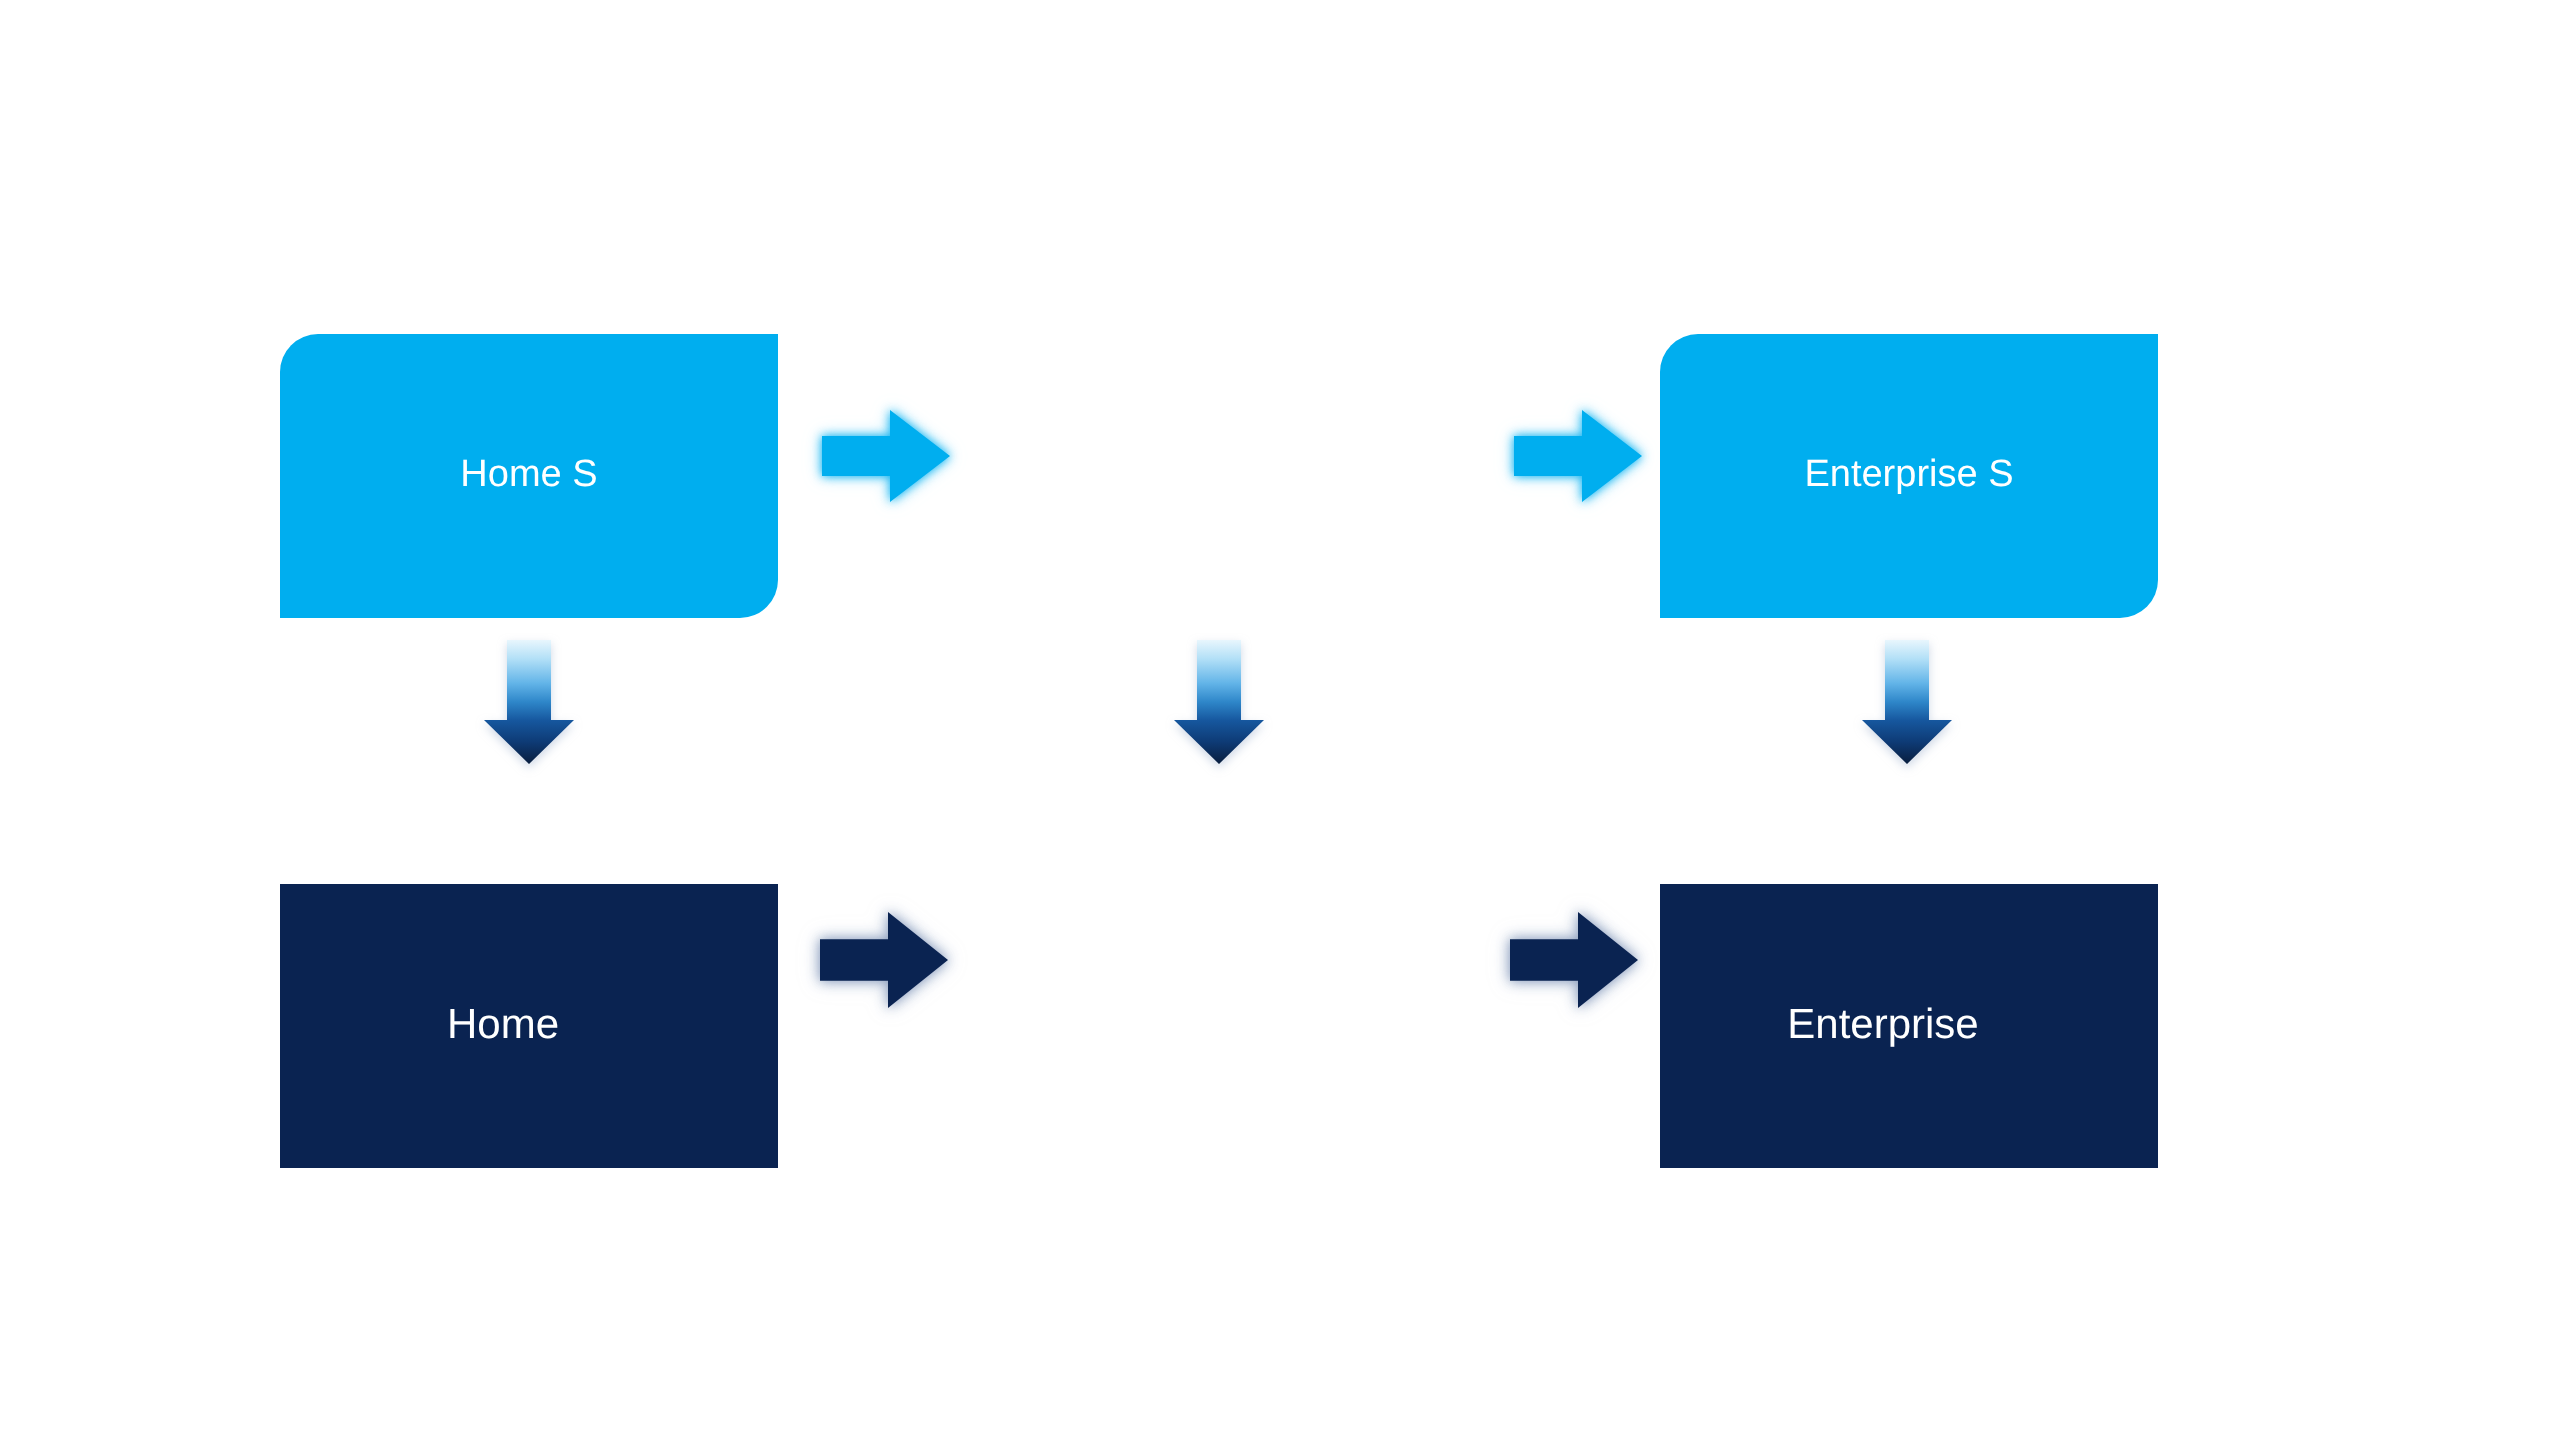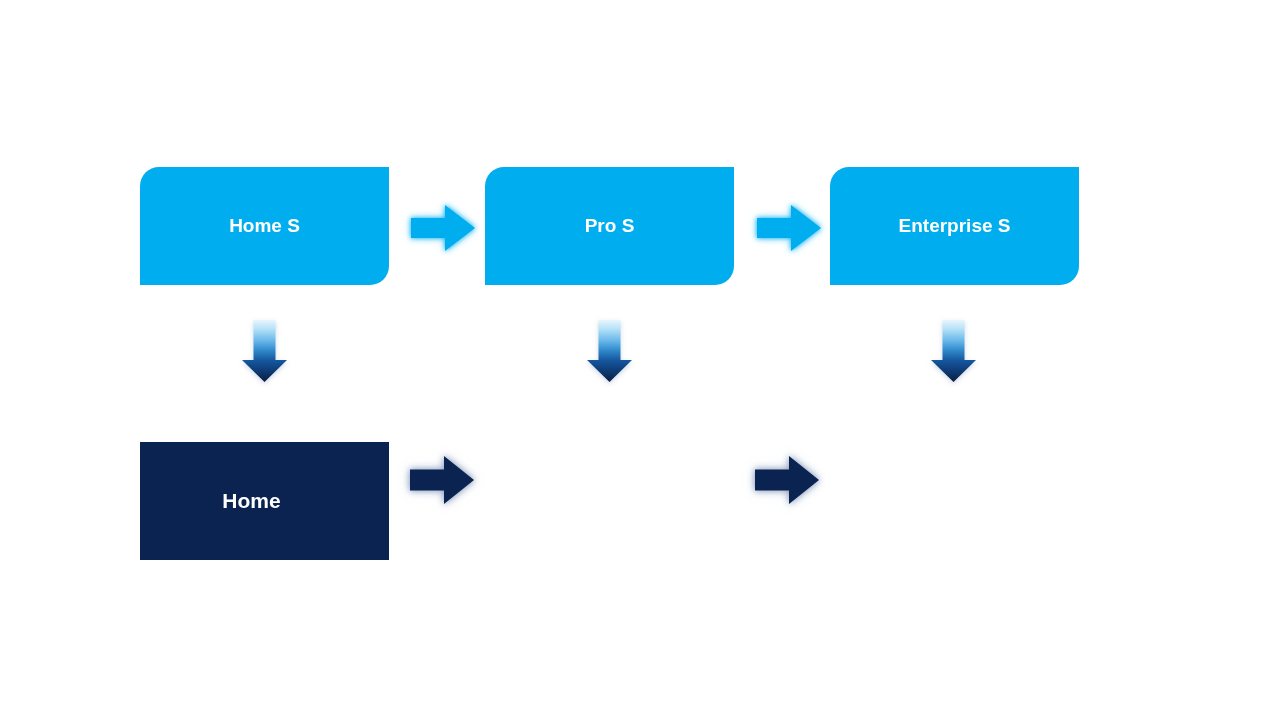--- a/index.html
+++ b/index.html
@@ -7,27 +7,26 @@
     position: relative;
     width: 1280px;
     height: 720px;
     background: #ffffff;
     overflow: hidden;
     font-family: "Liberation Sans", sans-serif;
   }
   .box {
     position: absolute;
     width: 249px;
-    height: 118px;
+    height: 142px;
     display: flex;
     align-items: center;
     justify-content: center;
     color: #ffffff;
     box-sizing: border-box;
-    font-weight: bold;
   }
   .box.top-row {
     top: 167px;
     background: #00AEEF;
     border-radius: 19px 0 19px 0;
     font-size: 19px;
   }
   .box.bottom-row {
     top: 418px;
     background: #0A2351;
@@ -71,23 +70,20 @@
         <stop offset="0.65" stop-color="#16579E"></stop>
         <stop offset="0.82" stop-color="#0E3B76"></stop>
         <stop offset="1" stop-color="#091E3E"></stop>
       </linearGradient>
     </defs>
   </svg>
 
   <div class="box top-row pos-col1">
     <span>Home S</span>
   </div>
-  <div class="box top-row pos-col2">
-    <span>Pro S</span>
-  </div>
   <div class="box top-row pos-col3">
     <span>Enterprise S</span>
   </div>
 
   <div class="arrow arrow-right-top" style="left:411px">
     <svg width="64" height="46" viewBox="0 0 64 46">
       <polygon points="0,13 34,13 34,0 64,23 34,46 34,33 0,33" fill="#00AEEF"></polygon>
     </svg>
   </div>
   <div class="arrow arrow-right-top" style="left:757px">
@@ -108,20 +104,23 @@
   </div>
   <div class="arrow arrow-down" style="left:931px">
     <svg width="45" height="62" viewBox="0 0 45 62">
       <polygon points="11.5,0 33.5,0 33.5,40 45,40 22.5,62 0,40 11.5,40" fill="url(#downGrad)"></polygon>
     </svg>
   </div>
 
   <div class="box bottom-row pos-col1">
     <span>Home</span>
   </div>
+  <div class="box bottom-row pos-col3">
+    <span>Enterprise</span>
+  </div>
 
   <div class="arrow arrow-right-bottom" style="left:410px">
     <svg width="64" height="48" viewBox="0 0 64 46" preserveAspectRatio="none">
       <polygon points="0,13 34,13 34,0 64,23 34,46 34,33 0,33" fill="#0A2351"></polygon>
     </svg>
   </div>
   <div class="arrow arrow-right-bottom" style="left:755px">
     <svg width="64" height="48" viewBox="0 0 64 46" preserveAspectRatio="none">
       <polygon points="0,13 34,13 34,0 64,23 34,46 34,33 0,33" fill="#0A2351"></polygon>
     </svg>

